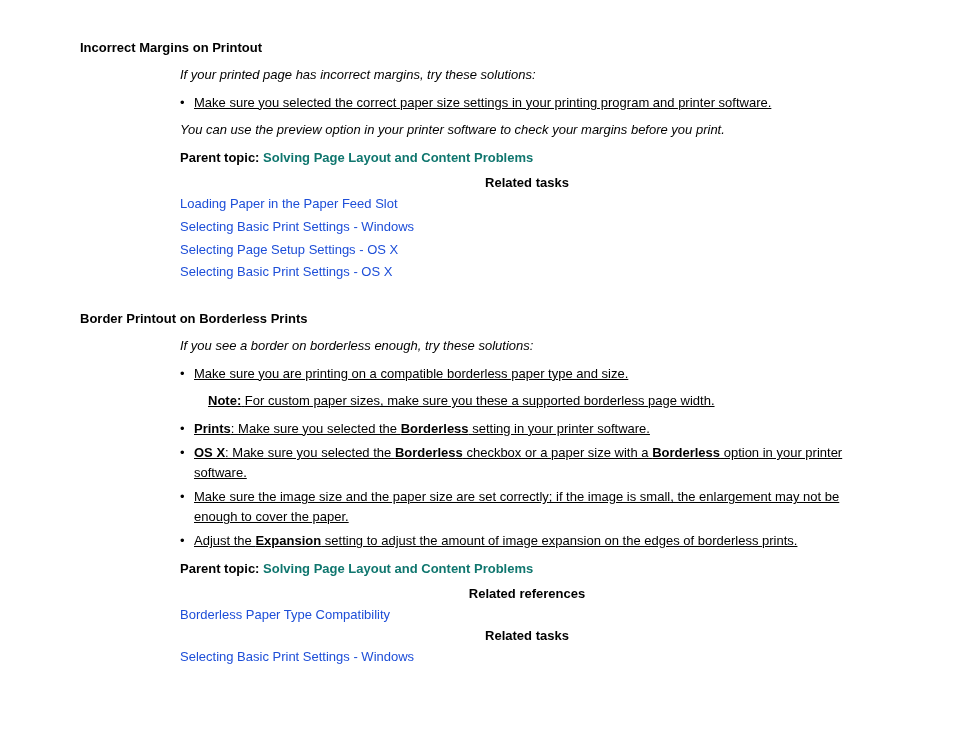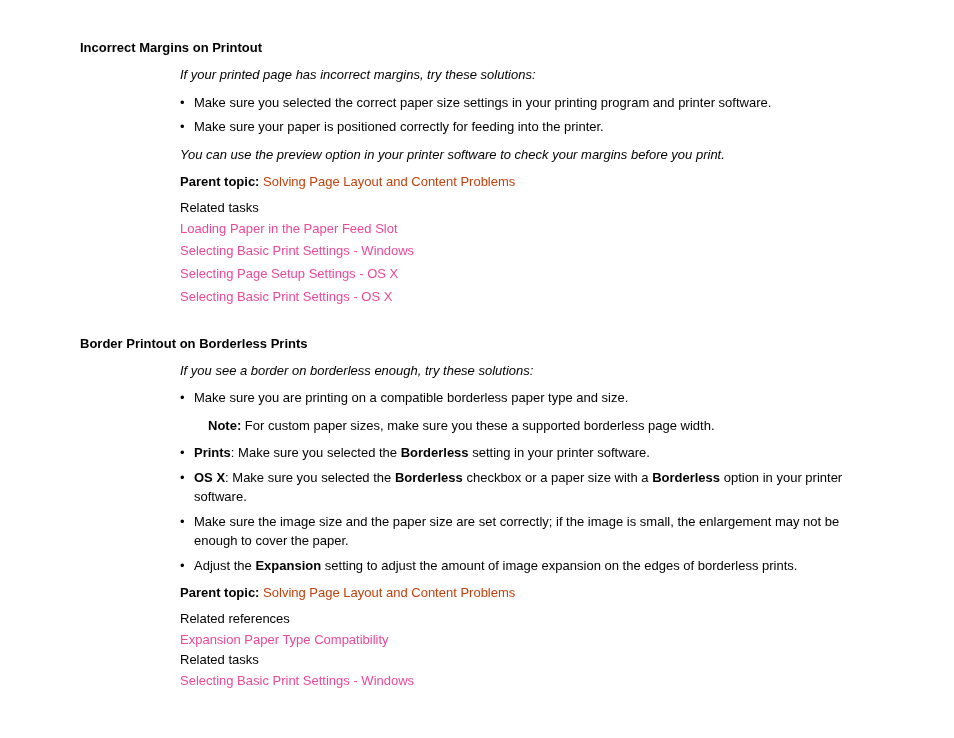--- a/index.html
+++ b/index.html
@@ -49,75 +49,77 @@
       margin-bottom: 8px;
       padding-left: 0;
       list-style: none;
     }
 
     .bullet-list li {
       padding-left: 14px;
       position: relative;
       margin-bottom: 5px;
       line-height: 1.5;
+      text-decoration: underline;
     }
 
     .bullet-list li::before {
       content: "•";
       position: absolute;
       left: 0;
       top: 0;
     }
 
     .note-block {
       margin: 8px 0 8px 14px;
       line-height: 1.5;
     }
 
     .parent-topic-line {
       margin-bottom: 8px;
       line-height: 1.5;
     }
 
     .related-heading {
-      font-weight: normal;
+      font-weight: bold;
       margin-bottom: 4px;
+      text-align: center;
     }
 
     .related-link {
       display: block;
-      color: #ec4899;
+      color: #1d4ed8;
       text-decoration: none;
       margin-bottom: 2px;
       line-height: 1.6;
     }
 
     .blue-link {
-      color: #c2410c;
+      color: #0f766e;
       text-decoration: none;
+      font-weight: bold;
     }
 
     .bold {
       font-weight: bold;
     }
   </style>
 </head>
 <body>
 
 <div class="page-container">
 
   <div class="section">
     <div class="section-title">Incorrect Margins on Printout</div>
 
     <div class="content-block">
       <p class="intro-text">If your printed page has incorrect margins, try these solutions:</p>
 
       <ul class="bullet-list">
         <li>Make sure you selected the correct paper size settings in your printing program and printer software.</li>
-        <li>Make sure your paper is positioned correctly for feeding into the printer.</li>
       </ul>
 
       <p class="intro-text">You can use the preview option in your printer software to check your margins before you print.</p>
 
       <p class="parent-topic-line">
         <span class="bold">Parent topic:</span>
         <span> </span>
         <a class="blue-link" href="#">Solving Page Layout and Content Problems</a>
       </p>
 
@@ -157,20 +159,20 @@
         </li>
       </ul>
 
       <p class="parent-topic-line">
         <span class="bold">Parent topic:</span>
         <span> </span>
         <a class="blue-link" href="#">Solving Page Layout and Content Problems</a>
       </p>
 
       <p class="related-heading">Related references</p>
-      <a class="related-link" href="#">Expansion Paper Type Compatibility</a>
+      <a class="related-link" href="#">Borderless Paper Type Compatibility</a>
 
       <p class="related-heading">Related tasks</p>
       <a class="related-link" href="#">Selecting Basic Print Settings - Windows</a>
     </div>
   </div>
 
 </div>
 
 </body></html>

